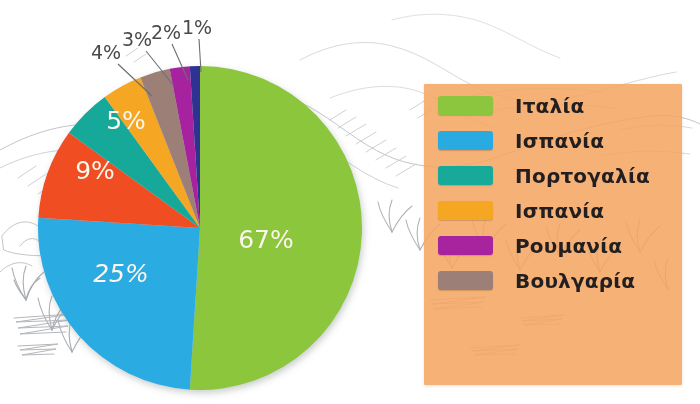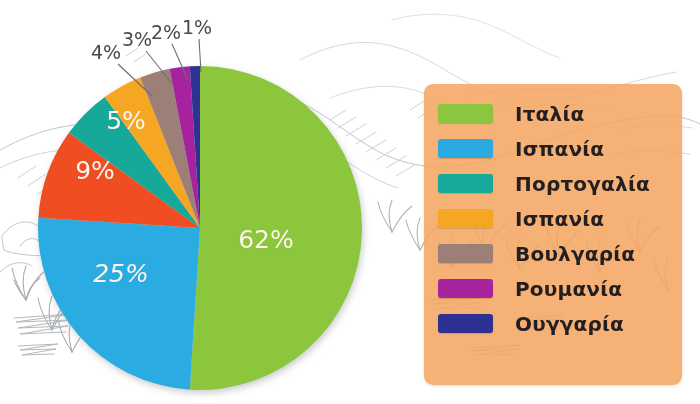--- a/index.html
+++ b/index.html
@@ -40,23 +40,23 @@
   }
 
   
   #legend {
     position: absolute;
     left: 424px;
     top: 84px;
     width: 258px;
     height: 301px;
     background: rgba(244, 164, 96, 0.86);
-    border-radius: 9px;
+    border-radius: 1px;
     box-sizing: border-box;
-    padding: 12px 0 0 0;
+    padding: 4px 0 0 0;
     box-shadow: 0 1px 3px rgba(120, 80, 40, 0.18);
   }
   .legend-row {
     display: flex;
     align-items: center;
     height: 35px;
     padding-left: 14px;
   }
   .swatch {
     width: 55px;
@@ -248,21 +248,21 @@
         </g>
       <g id="pie-leaders" stroke="#6d6e71" stroke-width="1.1" fill="none">
           <line x1="118" y1="64" x2="152" y2="96"></line>
           <line x1="146" y1="51" x2="174" y2="86"></line>
           <line x1="172" y1="44" x2="188" y2="80"></line>
           <line x1="199" y1="39" x2="201" y2="72"></line>
         </g>
     </svg>
 
     
-    <div class="pie-label" style="left:266px; top:239px;">62%</div>
+    <div class="pie-label" style="left:266px; top:239px;">67%</div>
     <div class="pie-label" style="left:121px; top:273px;font-style:italic;">25%</div>
     <div class="pie-label" style="left:95px; top:170px;">9%</div>
     <div class="pie-label" style="left:126px; top:120px;">5%</div>
 
     
     <div class="callout-label" style="left:106px; top:52px;">4%</div>
     <div class="callout-label" style="left:137px; top:39px;">3%</div>
     <div class="callout-label" style="left:166px; top:32px;">2%</div>
     <div class="callout-label" style="left:197px; top:27px;">1%</div>
   </div>
@@ -284,28 +284,24 @@
       <span class="swatch" style="background: rgb(23, 169, 154);"></span>
       <span class="legend-label">Πορτογαλία</span>
     </div>
 
     <div class="legend-row">
       <span class="swatch" style="background: rgb(245, 166, 35);"></span>
       <span class="legend-label">Ισπανία</span>
     </div>
 
     <div class="legend-row">
+      <span class="swatch" style="background: rgb(167, 36, 158);"></span>
+      <span class="legend-label">Ρουμανία</span>
+    </div>
+
+    <div class="legend-row">
       <span class="swatch" style="background: rgb(156, 128, 120);"></span>
       <span class="legend-label">Βουλγαρία</span>
     </div>
 
-    <div class="legend-row">
-      <span class="swatch" style="background: rgb(167, 36, 158);"></span>
-      <span class="legend-label">Ρουμανία</span>
-    </div>
-
-    <div class="legend-row">
-      <span class="swatch" style="background: rgb(46, 49, 146);"></span>
-      <span class="legend-label">Ουγγαρία</span>
-    </div>
 
   </div>
 </div>
 
 </body></html>

